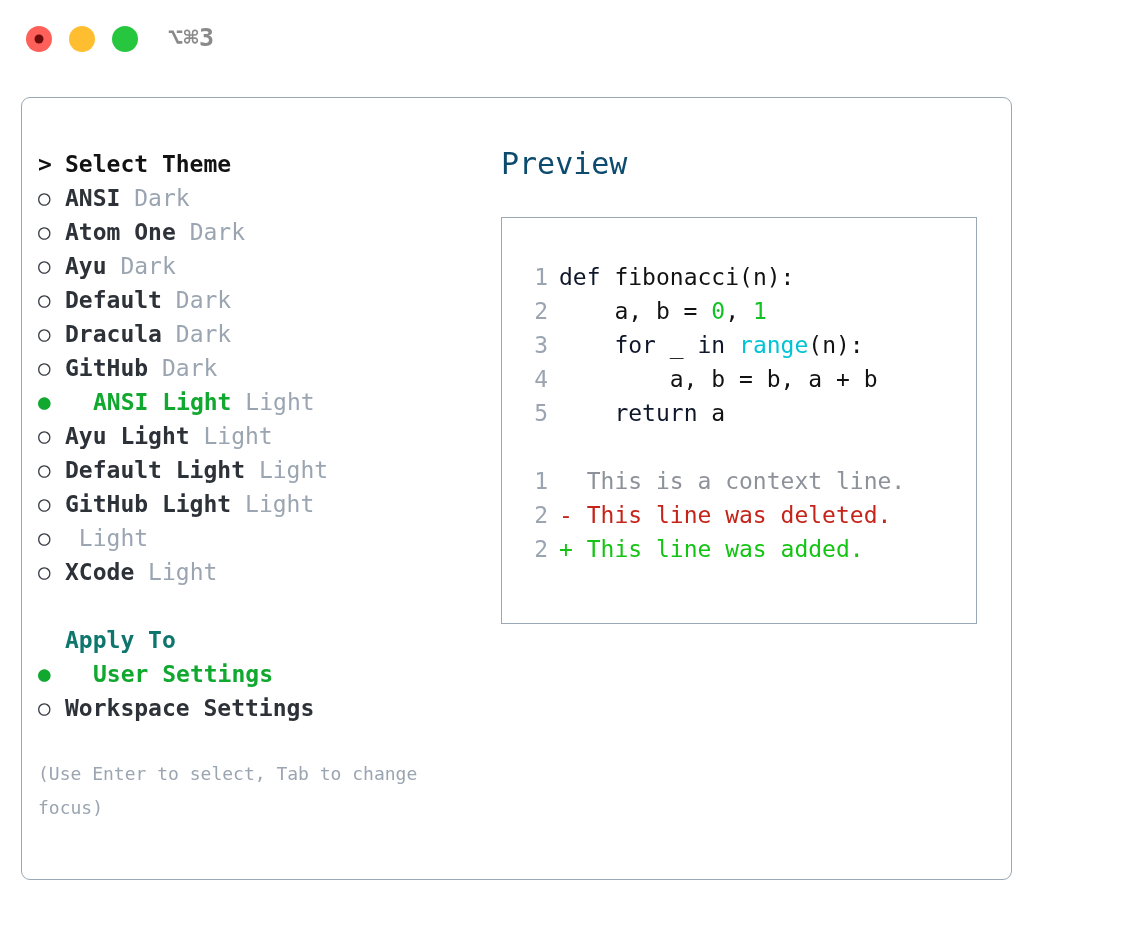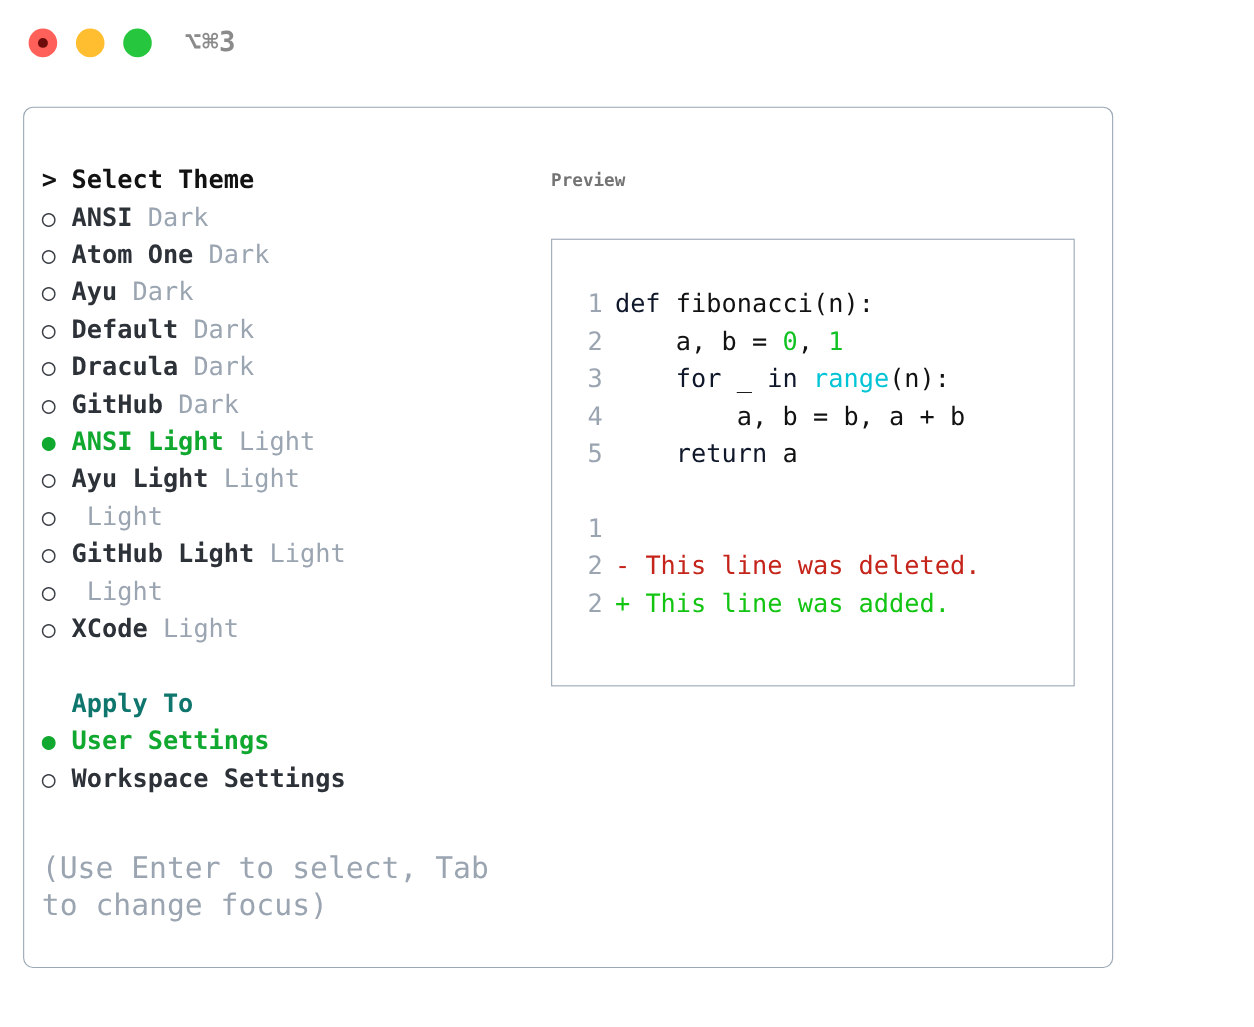--- a/index.html
+++ b/index.html
@@ -121,53 +121,53 @@
     width: 27px;
     flex: 0 0 27px;
     font-size: 21px;
     line-height: 34px;
   }
   .radio-mark.off { color: #3a3f46; }
   .radio-mark.on  { color: #10a82f; }
 
   .item-name { color: #2d3138; font-weight: bold; }
   .item-kind { color: #9aa5b1; }
-  .radio-item.selected .item-name { color: #10a82f; }
+  .radio-item.selected .item-name { color: #10a82f; margin-left: 28px; }
   .radio-item.selected .item-kind { color: #9aa5b1; }
 
   .section-gap { height: 34px; }
 
   .section-title {
     font-weight: bold;
     color: #0f766e;
   }
   .section-title .indent { display: inline-block; width: 27px; }
 
   #help-text {
-    margin-top: 48px;
-    font-size: 27px;
+    margin-top: 32px;
+    font-size: 18px;
     line-height: 34px;
     color: #9aa5b1;
     width: 410px;
     white-space: normal;
     word-spacing: 0px;
   }
 
   
   #right-col {
     position: absolute;
     left: 479px;
     top: 49px;
     width: 490px;
   }
   #preview-title {
-    font-size: 16px;
-    line-height: 34px;
-    font-weight: bold;
-    color: #737373;
+    font-size: 30px;
+    line-height: 34px;
+    font-weight: normal;
+    color: #0c4a6e;
     white-space: pre;
   }
 
   #preview-box {
     margin-top: 36px;
     width: 476px;
     height: 407px;
     border: 1.6px solid #9aa7b4;
     box-sizing: border-box;
     background: #ffffff;
@@ -235,21 +235,21 @@
 
       <div id="theme-items">
           <div class="tui-line radio-item"><span class="radio-mark off">○</span><span class="item-name">ANSI</span><span> </span><span class="item-kind">Dark</span></div>
           <div class="tui-line radio-item"><span class="radio-mark off">○</span><span class="item-name">Atom One</span><span> </span><span class="item-kind">Dark</span></div>
           <div class="tui-line radio-item"><span class="radio-mark off">○</span><span class="item-name">Ayu</span><span> </span><span class="item-kind">Dark</span></div>
           <div class="tui-line radio-item"><span class="radio-mark off">○</span><span class="item-name">Default</span><span> </span><span class="item-kind">Dark</span></div>
           <div class="tui-line radio-item"><span class="radio-mark off">○</span><span class="item-name">Dracula</span><span> </span><span class="item-kind">Dark</span></div>
           <div class="tui-line radio-item"><span class="radio-mark off">○</span><span class="item-name">GitHub</span><span> </span><span class="item-kind">Dark</span></div>
           <div class="tui-line radio-item selected"><span class="radio-mark on">●</span><span class="item-name">ANSI Light</span><span> </span><span class="item-kind">Light</span></div>
           <div class="tui-line radio-item"><span class="radio-mark off">○</span><span class="item-name">Ayu Light</span><span> </span><span class="item-kind">Light</span></div>
-          <div class="tui-line radio-item"><span class="radio-mark off">○</span><span> </span><span class="item-kind">Light</span></div>
+          <div class="tui-line radio-item"><span class="radio-mark off">○</span><span class="item-name">Default Light</span><span> </span><span class="item-kind">Light</span></div>
           <div class="tui-line radio-item"><span class="radio-mark off">○</span><span class="item-name">GitHub Light</span><span> </span><span class="item-kind">Light</span></div>
           <div class="tui-line radio-item"><span class="radio-mark off">○</span><span> </span><span class="item-kind">Light</span></div>
           <div class="tui-line radio-item"><span class="radio-mark off">○</span><span class="item-name">XCode</span><span> </span><span class="item-kind">Light</span></div>
         </div>
 
       <div class="section-gap"></div>
 
       <div class="tui-line section-title">
         <span class="indent"></span>
         <span>Apply To</span>
@@ -269,21 +269,21 @@
       <div id="preview-box">
         <div id="code-area">
           <div id="code-block">
               <div class="code-line"><span class="lineno">1</span><span class="code-text"><span class="tok-kw">def</span><span class="tok-pl"> </span><span class="tok-pl">fibonacci(n):</span></span></div>
               <div class="code-line"><span class="lineno">2</span><span class="code-text"><span class="tok-pl">    a, b = </span><span class="tok-num">0</span><span class="tok-pl">, </span><span class="tok-num">1</span></span></div>
               <div class="code-line"><span class="lineno">3</span><span class="code-text"><span class="tok-pl">    </span><span class="tok-kw">for</span><span class="tok-pl"> _ </span><span class="tok-kw">in</span><span class="tok-pl"> </span><span class="tok-fn">range</span><span class="tok-pl">(n):</span></span></div>
               <div class="code-line"><span class="lineno">4</span><span class="code-text"><span class="tok-pl">        a, b = b, a + b</span></span></div>
               <div class="code-line"><span class="lineno">5</span><span class="code-text"><span class="tok-pl">    </span><span class="tok-kw">return</span><span class="tok-pl"> a</span></span></div>
             </div>
           <div class="diff-area" id="diff-block">
-              <div class="diff-line"><span class="lineno">1</span><span class="diff-text diff-ctx"><span> </span></span></div>
+              <div class="diff-line"><span class="lineno">1</span><span class="diff-text diff-ctx"><span> </span><span> This is a context line.</span></span></div>
               <div class="diff-line"><span class="lineno">2</span><span class="diff-text diff-del"><span>-</span><span> This line was deleted.</span></span></div>
               <div class="diff-line"><span class="lineno">2</span><span class="diff-text diff-add"><span>+</span><span> This line was added.</span></span></div>
             </div>
         </div>
       </div>
     </div>
 
   </div>
 </div>
 

